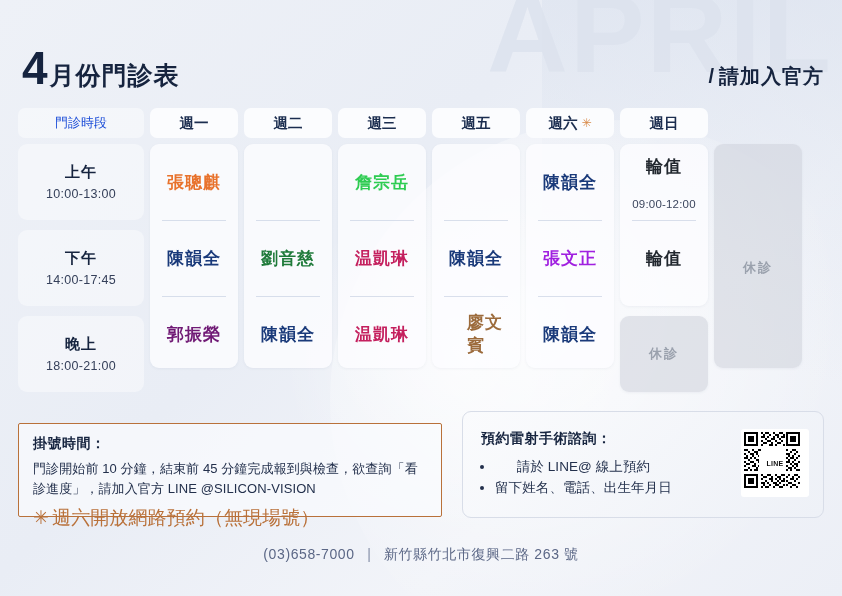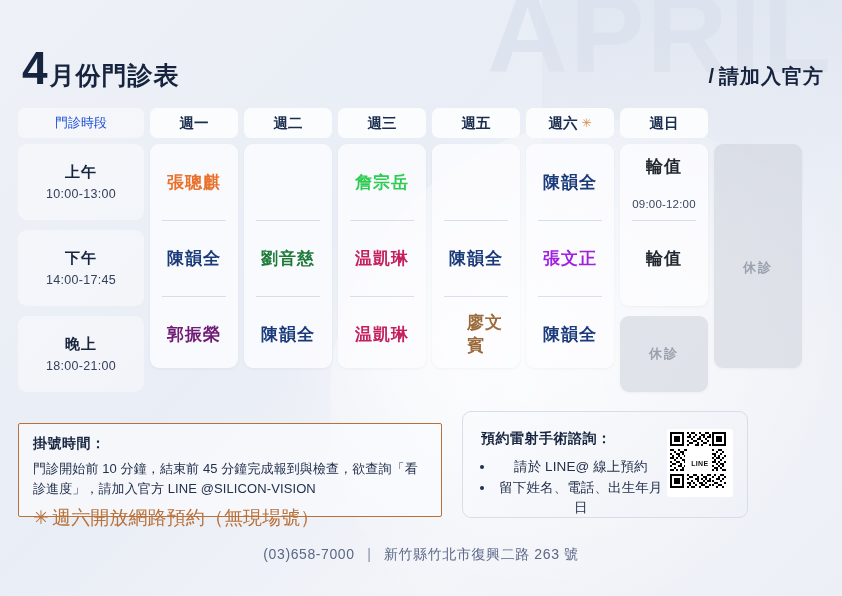--- a/index.html
+++ b/index.html
@@ -98,21 +98,21 @@
     border:1.5px solid #b9713a;border-radius:2px;
     background:rgba(250,251,253,.72);
     box-sizing:border-box;padding:11px 14px 0 14px;margin-top:12px;
   }
   .infoleft .hd{font-size:14px;font-weight:bold;color:#16243f;letter-spacing:.5px;}
   .infoleft .bd{font-size:13px;color:#23304c;line-height:1.5;margin-top:6px;letter-spacing:.1px;}
   .infoleft .note{font-size:19px;color:#b9713a;margin-top:7px;letter-spacing:.1px;}
   .infoleft .note .star{margin-right:3px;}
 
   .inforight{
-    position:absolute;left:462px;top:411px;width:286px;height:107px;
+    position:absolute;left:462px;top:411px;width:362px;height:107px;
     border:1px solid #d8dde8;border-radius:9px;
     background:linear-gradient(135deg,rgba(250,251,253,.85),rgba(238,241,247,.85));
     box-sizing:border-box;padding:16px 14px 0 18px;
     display:flex;justify-content:space-between;align-items:flex-start;
   }
   .inforight .txt{padding-top:2px;}
   .inforight .hd{font-size:14px;font-weight:bold;color:#16243f;letter-spacing:.5px;}
   .inforight ul{margin:9px 0 0 0;padding-left:14px;text-align:center;}
   .inforight li{font-size:13.5px;color:#23304c;line-height:1.52;letter-spacing:.1px;}
 

